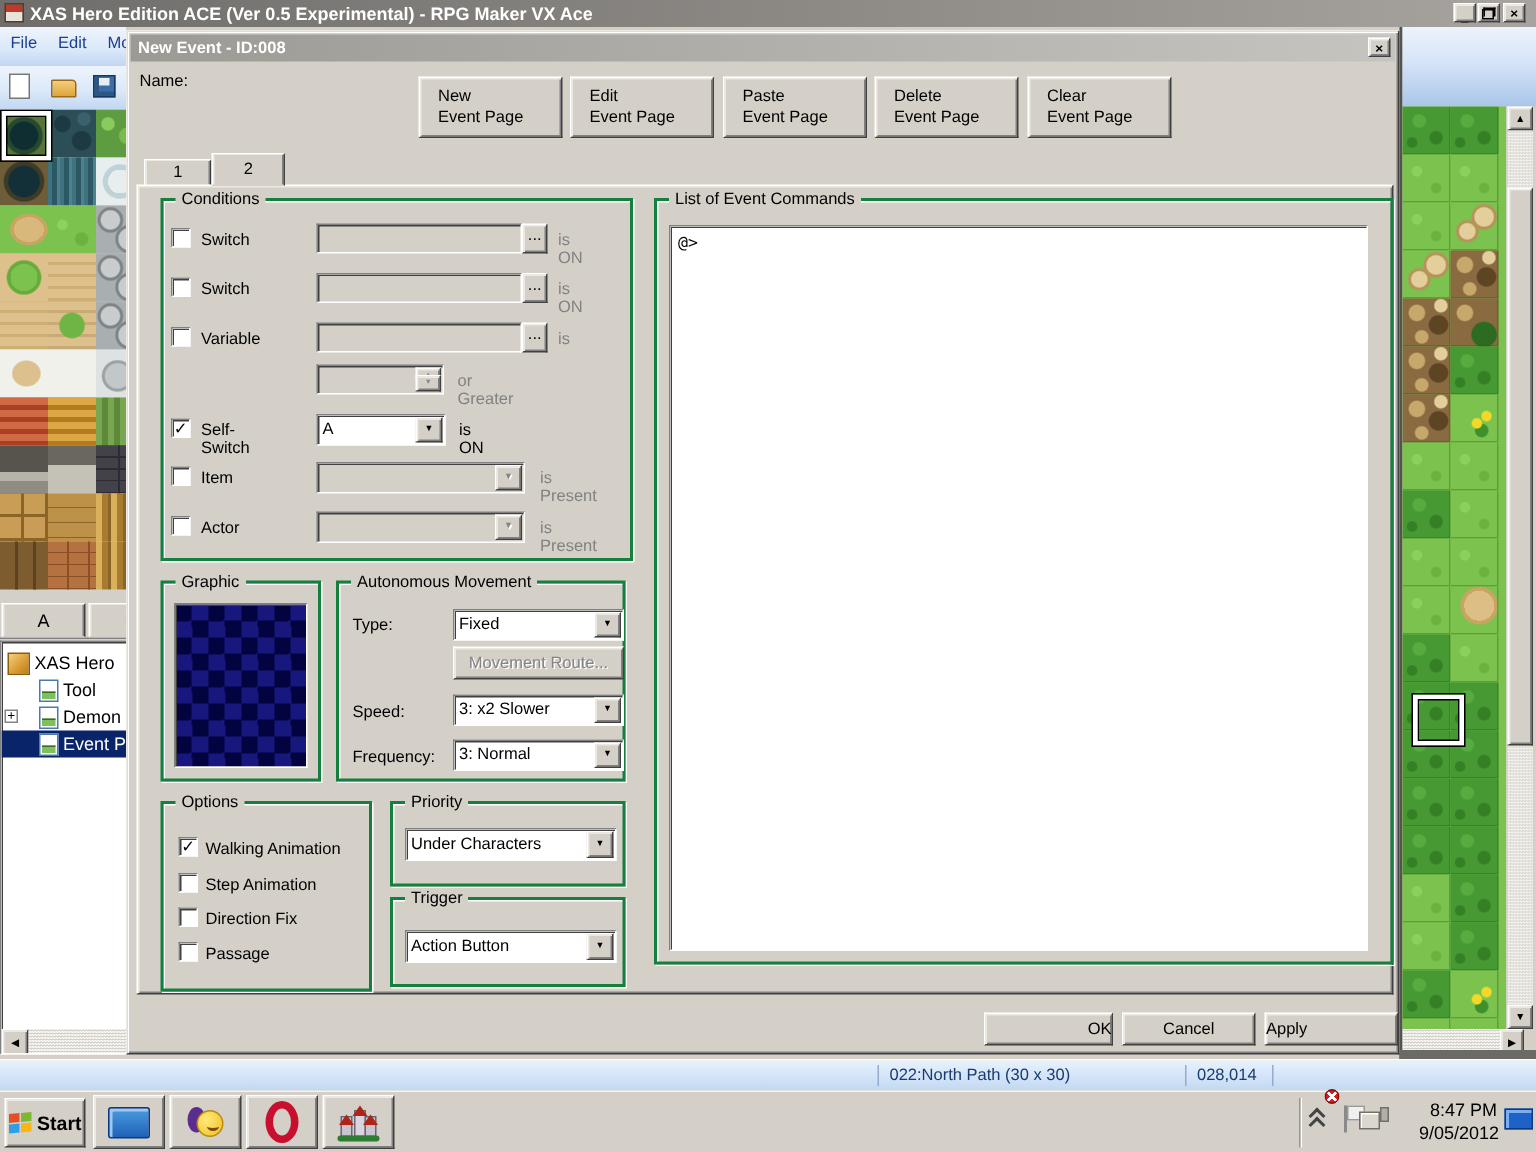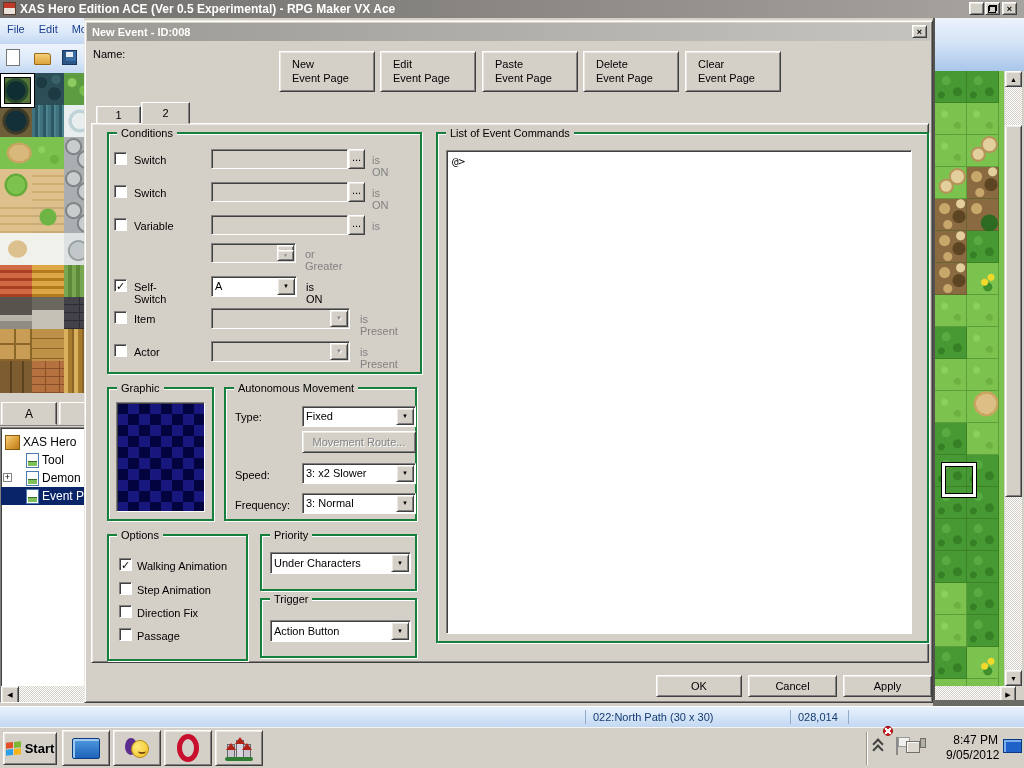--- a/index.html
+++ b/index.html
@@ -365,23 +365,23 @@
     <div class="a gb" style="left:175px;top:513px;width:157px;height:57px;z-index:4">
       <span class="cap">Priority</span>
       <span class="a sunk field" style="left:8px;top:16px;width:141px;height:22px;line-height:21px"><span>Under Characters</span><span class="dda b3">▼</span></span>
     </div>
 
     <div class="a gb" style="left:351px;top:111px;width:493px;height:511px;z-index:4">
       <span class="cap">List of Event Commands</span>
       <div class="a sunk" style="left:8px;top:16px;width:466px;height:484px;background:#fff;padding:4px 5px;font-family:'DejaVu Sans Mono',monospace;font-size:11px">@&gt;</div>
     </div>
 
-    <span class="a b3" style="left:571px;top:654px;width:86px;height:22px;text-align:center;line-height:21px;z-index:4">OK</span>
+    <span class="a b3" style="left:571px;top:654px;width:86px;height:22px;text-align:right;line-height:21px;z-index:4">OK</span>
     <span class="a b3" style="left:663px;top:654px;width:89px;height:22px;text-align:center;line-height:21px;z-index:4">Cancel</span>
-    <span class="a b3" style="left:758px;top:654px;width:89px;height:22px;text-align:center;line-height:21px;z-index:4">Apply</span>
+    <span class="a b3" style="left:758px;top:654px;width:89px;height:22px;line-height:21px;z-index:4">Apply</span>
   </div>
 
   <div class="a statusbar" style="left:0;top:706px;width:1024px;height:21px">
     <span class="sep" style="left:585px"></span>
     <span class="a" style="left:593px;top:4px">022:North Path (30 x 30)</span>
     <span class="sep" style="left:790px"></span>
     <span class="a" style="left:798px;top:4px">028,014</span>
     <span class="sep" style="left:848px"></span>
   </div>
 

